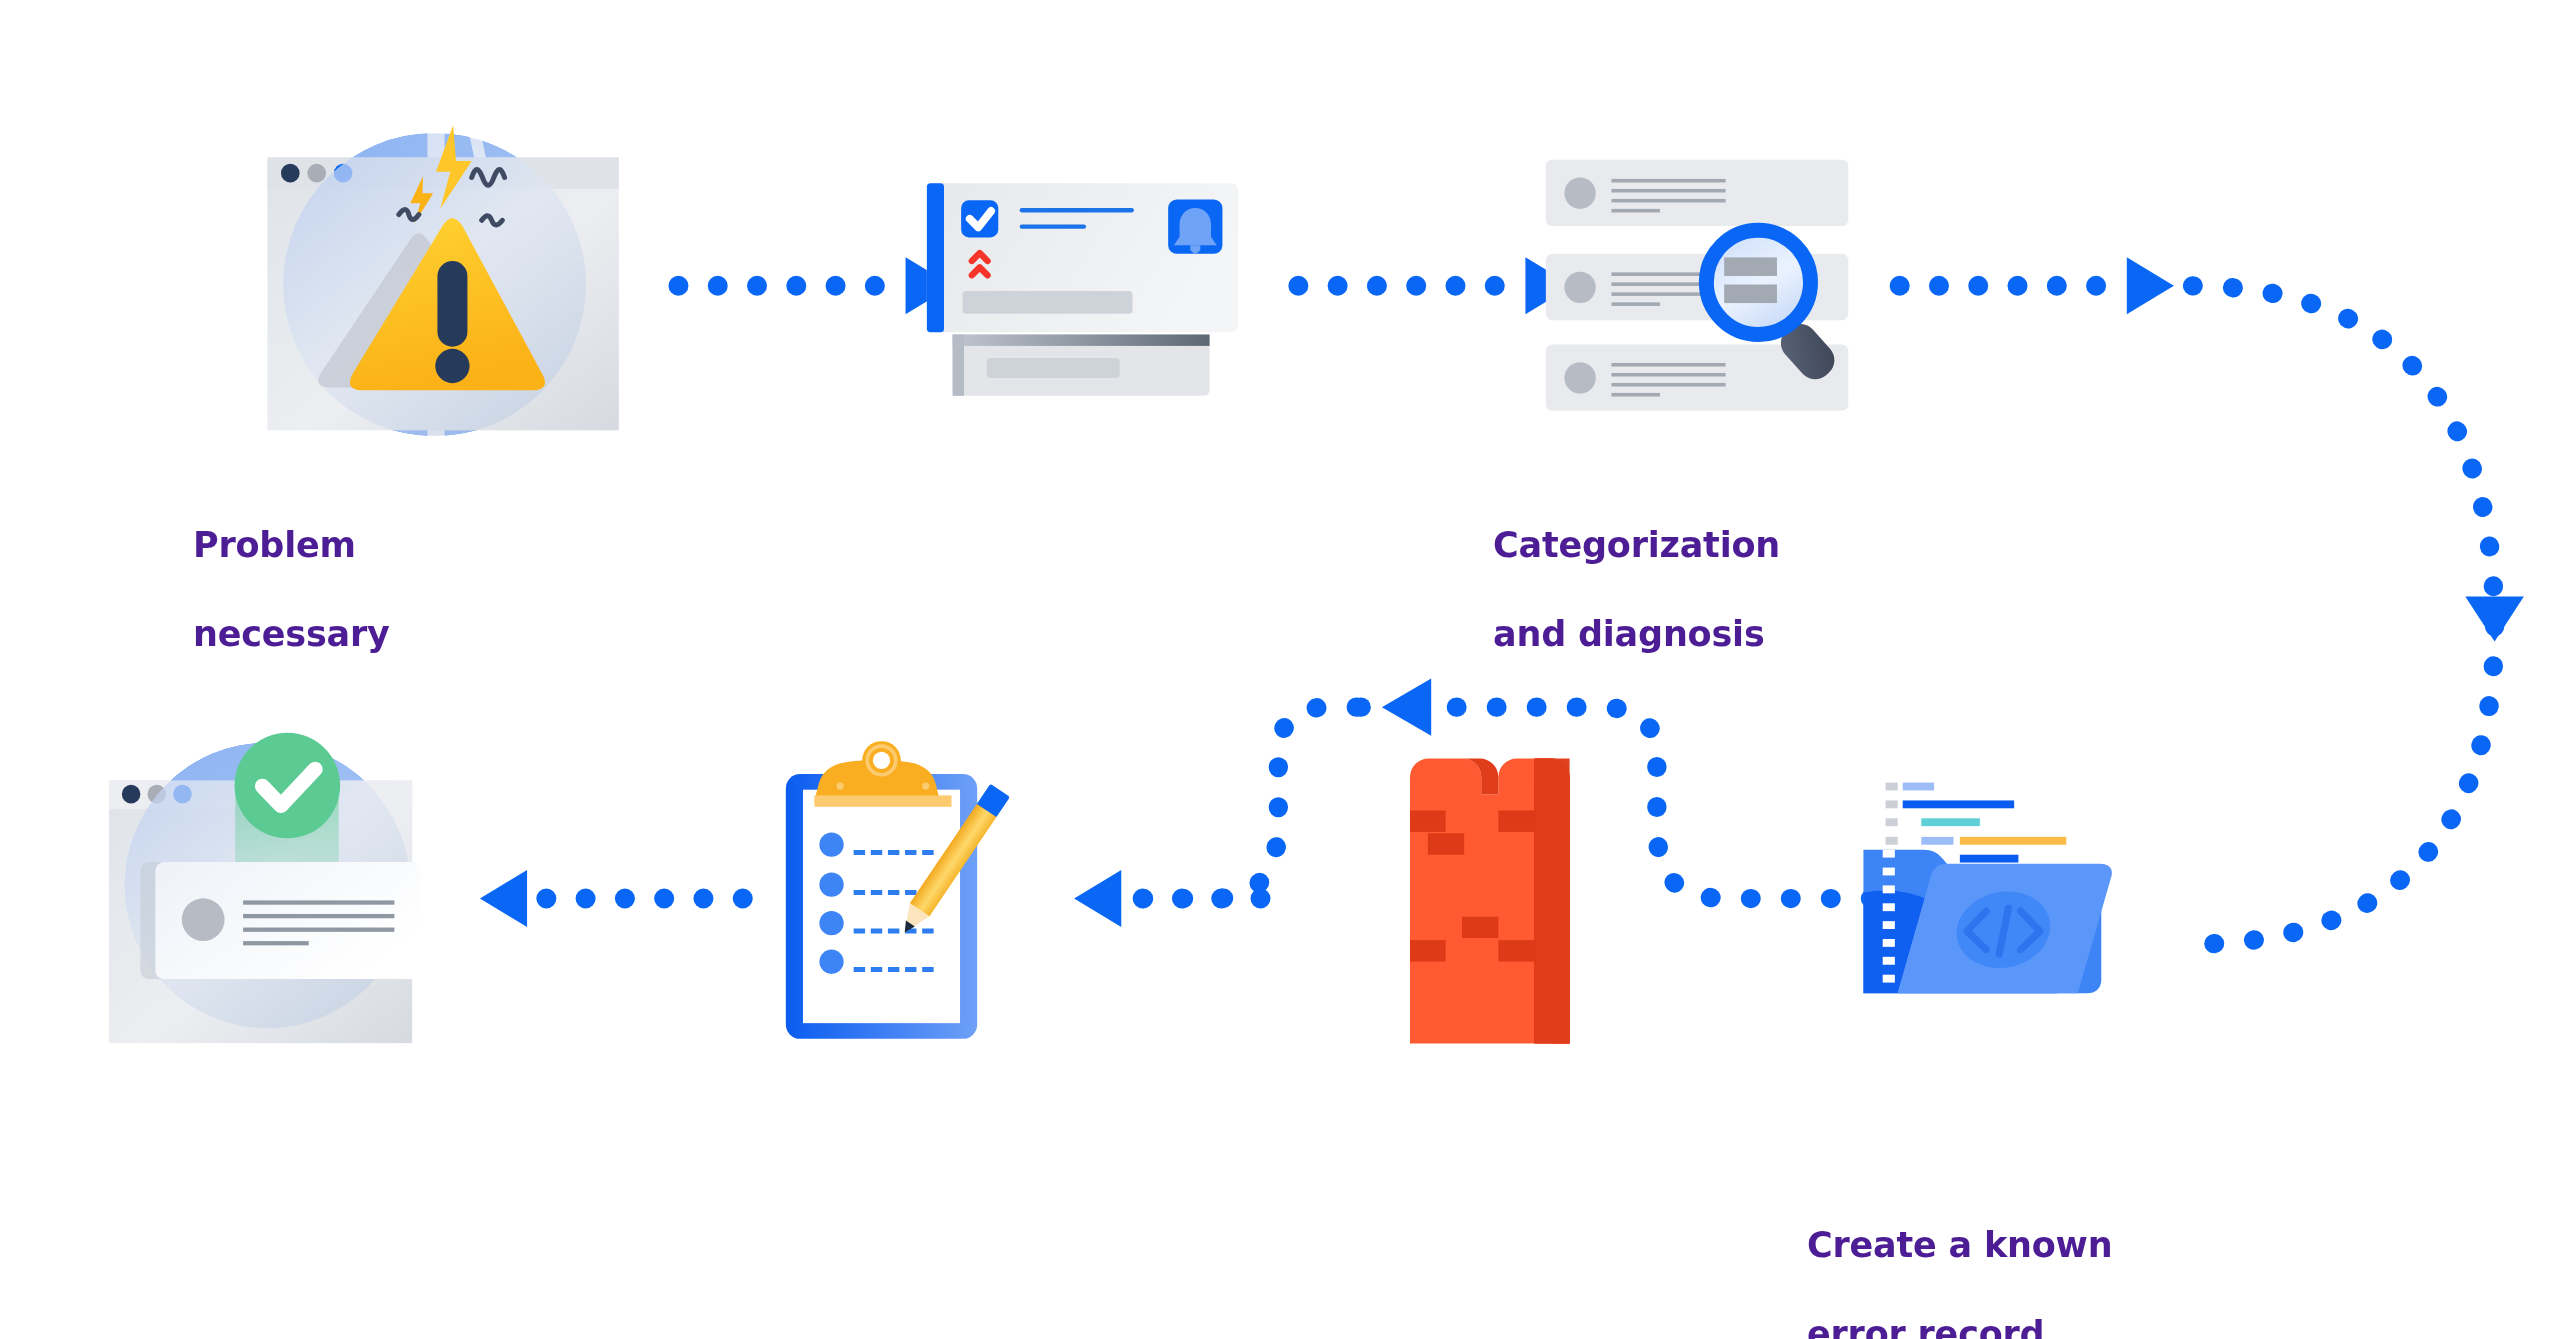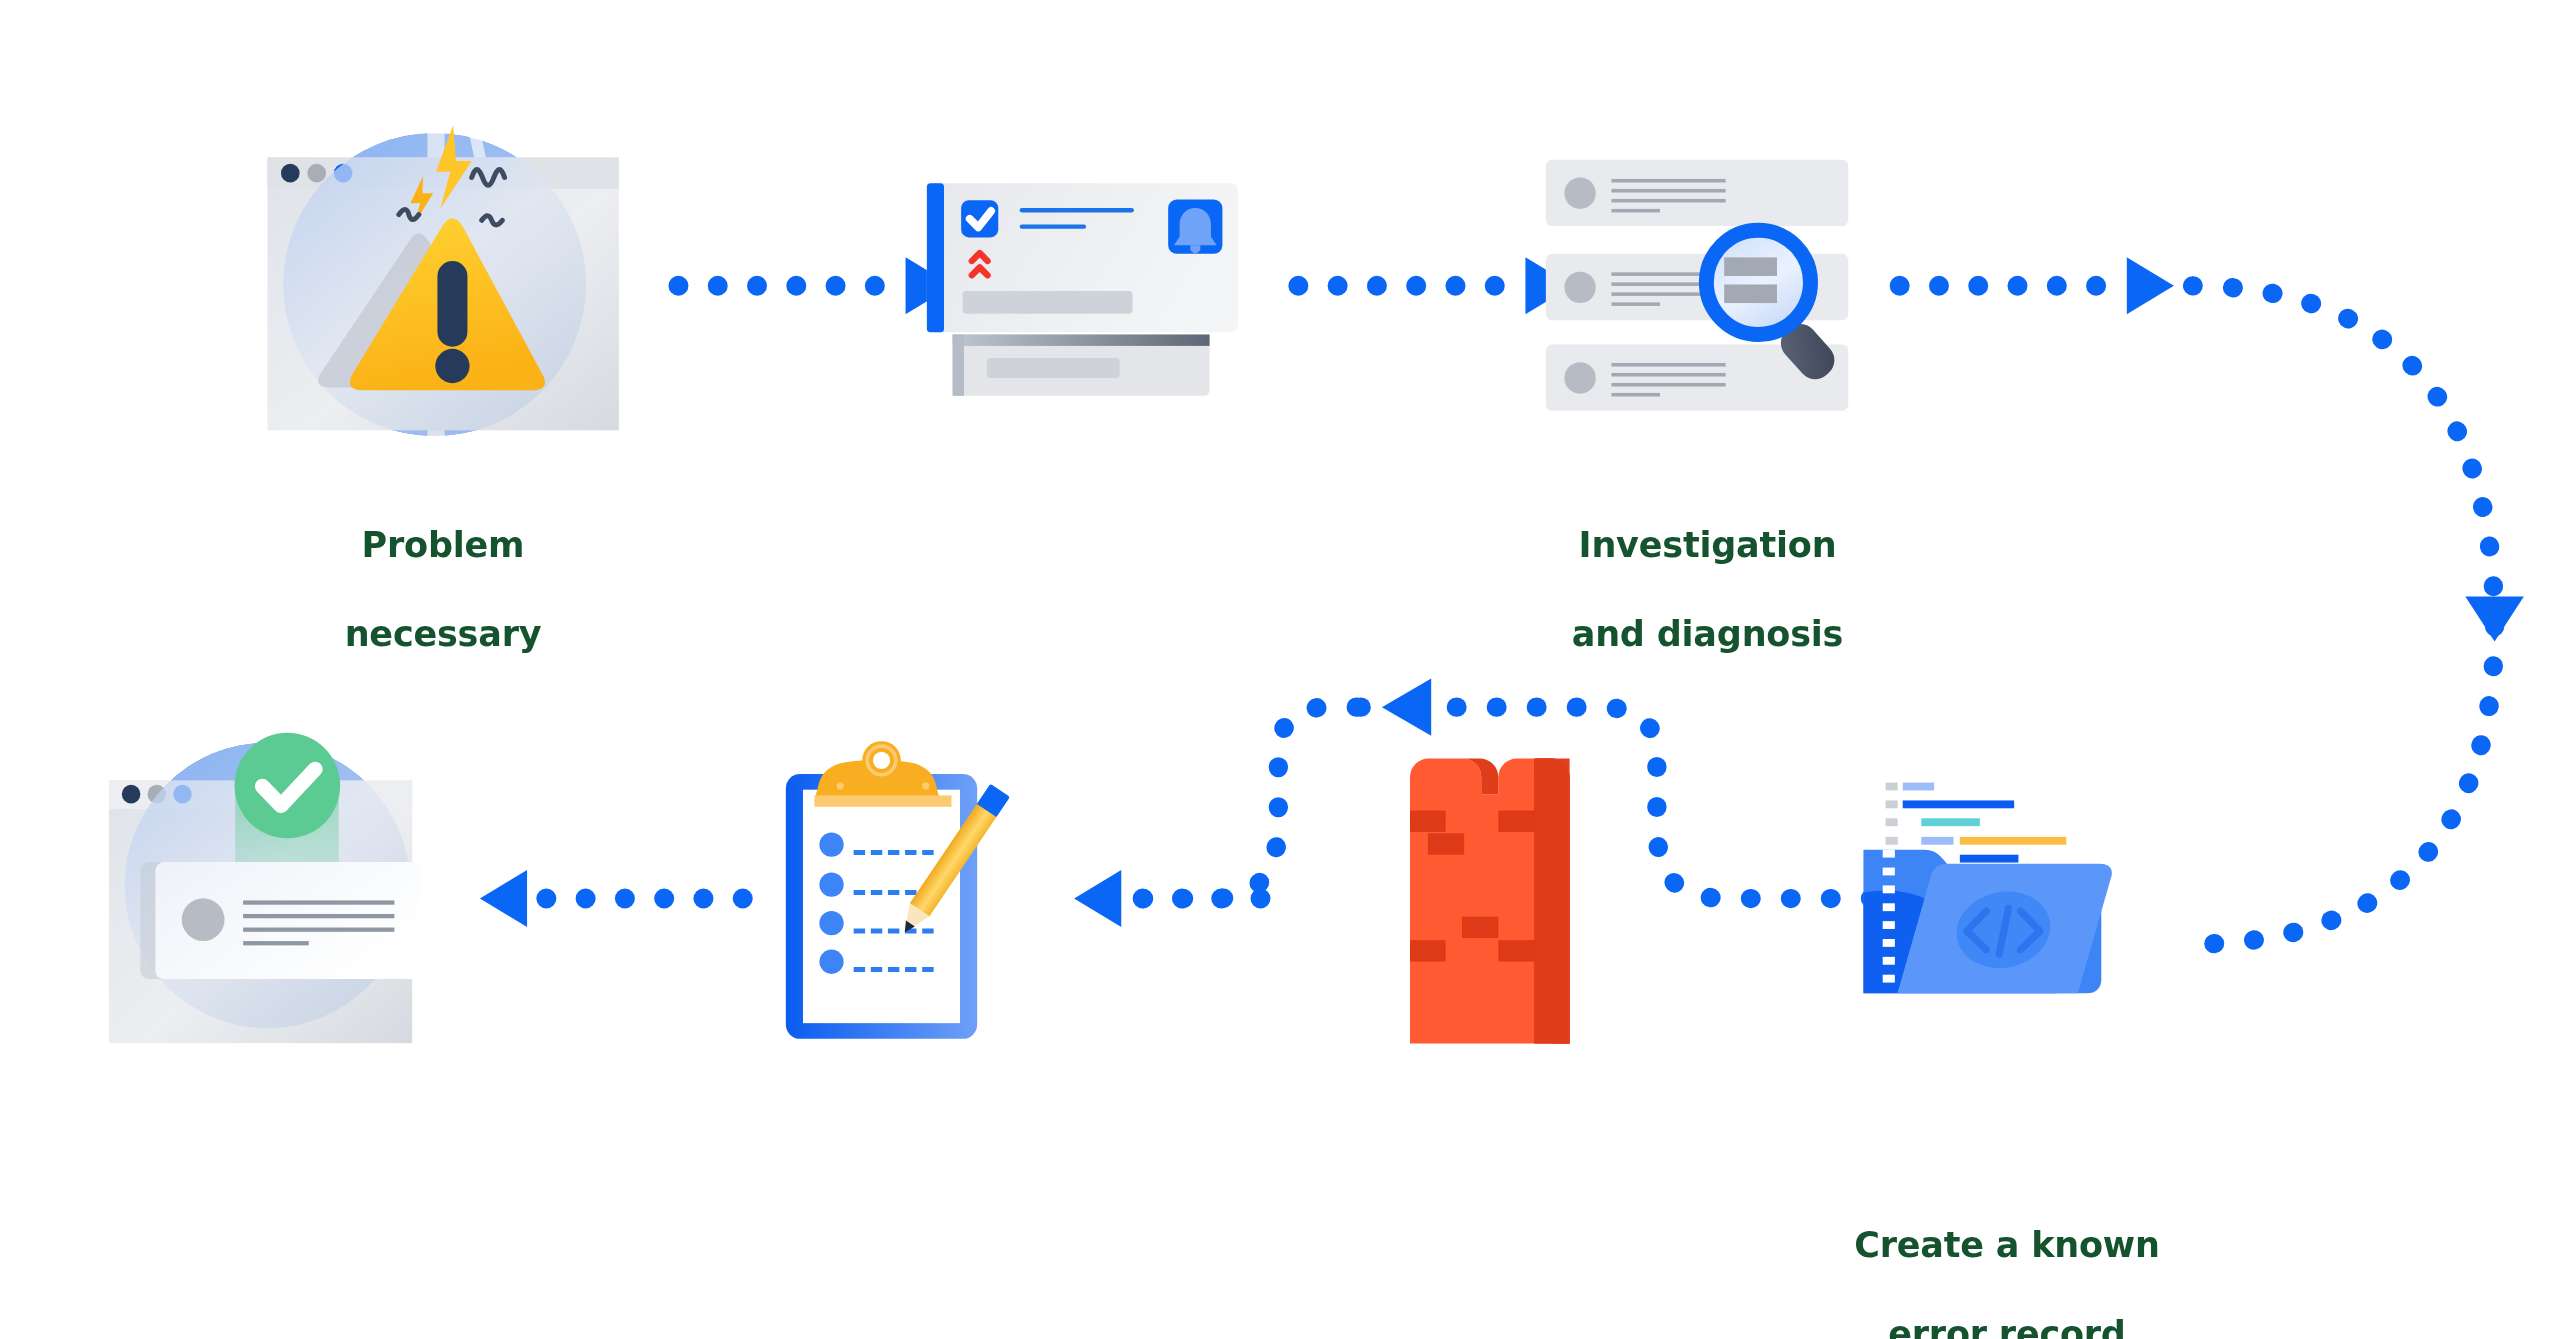--- a/index.html
+++ b/index.html
@@ -11,23 +11,22 @@
   #stage{
     position:relative;
     width:2576px;
     height:1340px;
     background:#ffffff;
     overflow:hidden;
   }
   .node{position:absolute;}
   .label{
     position:absolute;
-    text-align:center;
     font-weight:700;
-    color:#14532d;
+    color:#4c1d95;
     font-size:35px;
     line-height:1.28;
     letter-spacing:-0.2px;
     white-space:pre-line;
     font-family:"DejaVu Sans","Liberation Sans",sans-serif;
   }
   .flow-svg{position:absolute;left:0;top:0;pointer-events:none;}
 </style>
 </head>
 <body>
@@ -261,21 +260,21 @@
       <g>
         <rect x="345" y="240" width="52" height="84" rx="24" fill="url(#gHandle)" transform="rotate(-42 371 282)"></rect>
         <circle cx="302" cy="185" r="73" fill="url(#gLens)"></circle>
         <circle cx="302" cy="185" r="73" fill="none" stroke="#0a66f5" stroke-width="21"></circle>
         <rect x="254" y="150" width="74" height="26" fill="#a3a9b2"></rect>
         <rect x="254" y="188" width="74" height="26" fill="#a3a9b2"></rect>
       </g>
     </svg>
   </div>
   <div class="label" style="left:1493px;top:478px;width:429px;">
-    <span>Investigation</span><br>
+    <span>Categorization</span><br>
     <span>and diagnosis</span>
   </div>
 
   <div class="node" style="left:1857px;top:771px;width:300px;height:286px;">
     <svg width="300" height="286" viewBox="0 0 420 400">
 
       <g>
         <rect x="40" y="16" width="17" height="11" fill="#ccd0d6"></rect>
         <rect x="64" y="16" width="44" height="11" fill="#9cbdf7"></rect>
         <rect x="40" y="41" width="17" height="11" fill="#ccd0d6"></rect>

